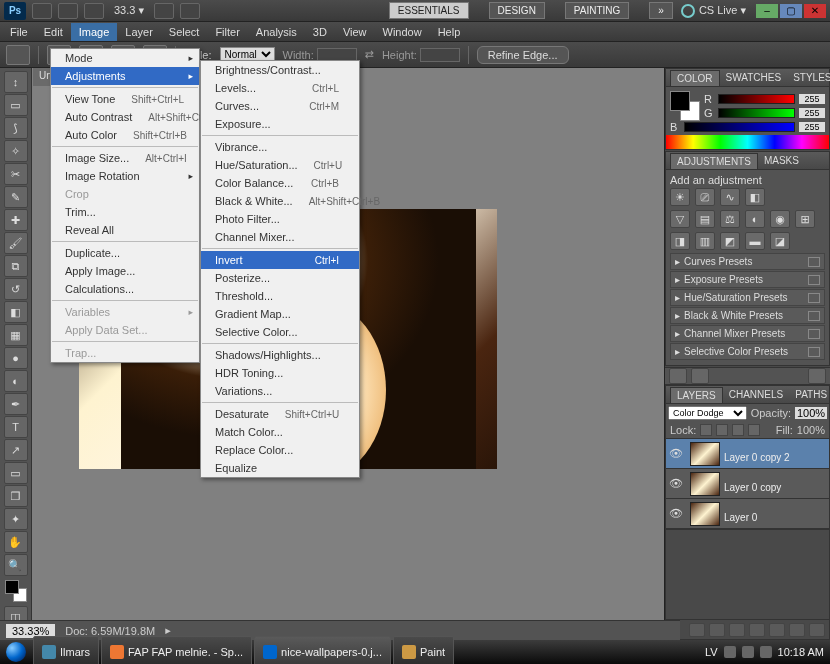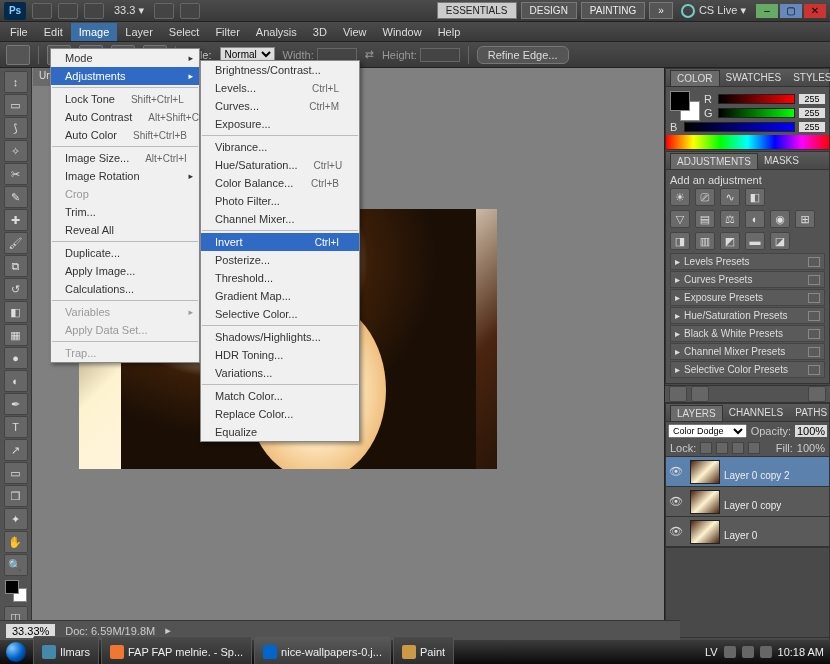--- a/index.html
+++ b/index.html
@@ -5,21 +5,21 @@
 * { margin:0; padding:0; box-sizing:border-box; font-family:Tahoma,Arial,sans-serif; font-size:11px; -webkit-user-select:none; user-select:none; }
 body { width:830px; height:664px; overflow:hidden; background:#535353; position:relative; }
 
 
 .appbar { height:22px; background:linear-gradient(#4b4b4b,#393939); display:flex; align-items:center; padding:0 4px; border-bottom:1px solid #222; }
 .appbar .psicon { width:22px; height:18px; background:#032A4C; color:#8BCFFF; font-weight:bold; display:flex; align-items:center; justify-content:center; font-size:10px; border-radius:2px; margin-right:6px;}
 .appbar .toolgroup { display:flex; gap:6px; align-items:center;}
 .appbar .toolbtn { width:20px; height:16px; background:#444; border:1px solid #666; border-radius:2px;}
 .appbar .zoom { color:#ddd; margin:0 10px;}
 .appbar .spacer { flex:1;}
-.appbar .wsbtn { background:#555; color:#eee; padding:2px 8px; border:1px solid #777; margin-left:4px; font-size:10px;}
+.appbar .wsbtn { background:#555; color:#eee; padding:2px 8px; border:1px solid #777; margin-left:20px; font-size:10px;}
 .appbar .wsbtn.active { background:#ccc; color:#222;}
 .appbar .cslive { color:#ddd; margin:0 8px; display:flex; align-items:center; gap:4px;}
 .appbar .cslive::before{content:""; width:10px; height:10px; border:2px solid #7cc; border-radius:50%;}
 .appbar .winbtn { width:22px; height:14px; margin-left:2px; display:flex; align-items:center; justify-content:center; font-size:10px;}
 .appbar .min{background:#6a6;} .appbar .max{background:#68b;} .appbar .close{background:#c33;}
 
 
 .menubar { height:20px; background:linear-gradient(#4b4b4b,#393939); display:flex; align-items:center; padding:0 2px; border-bottom:1px solid #222;}
 .menubar .mitem { color:#ddd; padding:3px 8px; cursor:default;}
 .menubar .mitem.active { background:#3a6ea5; color:#fff;}
@@ -285,21 +285,20 @@
           <div class="aic">⊞</div>
         </div>
         <div class="adj-icons">
           <div class="aic">◨</div>
           <div class="aic">▥</div>
           <div class="aic">◩</div>
           <div class="aic">▬</div>
           <div class="aic">◪</div>
         </div>
         <div class="preset-list">
-          <div class="pitem">Levels Presets</div>
           <div class="pitem">Curves Presets</div>
           <div class="pitem">Exposure Presets</div>
           <div class="pitem">Hue/Saturation Presets</div>
           <div class="pitem">Black &amp; White Presets</div>
           <div class="pitem">Channel Mixer Presets</div>
           <div class="pitem">Selective Color Presets</div>
         </div>
       </div>
     </div>
     <div class="panel-iconbar">
@@ -368,21 +367,21 @@
 
 <div class="dropdown image-menu" id="image-menu">
     <div class="ditem hasmore">
       <span>Mode</span>
     </div>
     <div class="ditem hi hasmore">
       <span>Adjustments</span>
     </div>
     <hr>
     <div class="ditem">
-      <span>Lock Tone</span>
+      <span>View Tone</span>
       <span class="sc">Shift+Ctrl+L</span>
     </div>
     <div class="ditem">
       <span>Auto Contrast</span>
       <span class="sc">Alt+Shift+Ctrl+L</span>
     </div>
     <div class="ditem">
       <span>Auto Color</span>
       <span class="sc">Shift+Ctrl+B</span>
     </div>
@@ -445,20 +444,24 @@
     <div class="ditem">
       <span>Vibrance...</span>
     </div>
     <div class="ditem">
       <span>Hue/Saturation...</span>
       <span class="sc">Ctrl+U</span>
     </div>
     <div class="ditem">
       <span>Color Balance...</span>
       <span class="sc">Ctrl+B</span>
+    </div>
+    <div class="ditem">
+      <span>Black &amp; White...</span>
+      <span class="sc">Alt+Shift+Ctrl+B</span>
     </div>
     <div class="ditem">
       <span>Photo Filter...</span>
     </div>
     <div class="ditem">
       <span>Channel Mixer...</span>
     </div>
     <hr>
     <div class="ditem hi">
       <span>Invert</span>
@@ -480,20 +483,24 @@
     <div class="ditem">
       <span>Shadows/Highlights...</span>
     </div>
     <div class="ditem">
       <span>HDR Toning...</span>
     </div>
     <div class="ditem">
       <span>Variations...</span>
     </div>
     <hr>
+    <div class="ditem">
+      <span>Desaturate</span>
+      <span class="sc">Shift+Ctrl+U</span>
+    </div>
     <div class="ditem">
       <span>Match Color...</span>
     </div>
     <div class="ditem">
       <span>Replace Color...</span>
     </div>
     <div class="ditem">
       <span>Equalize</span>
     </div>
   </div>

